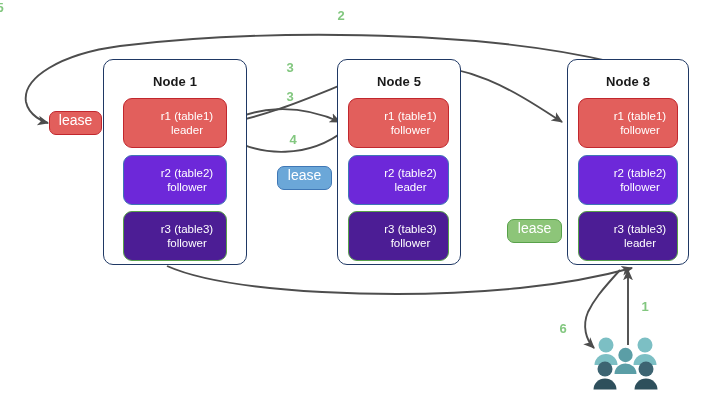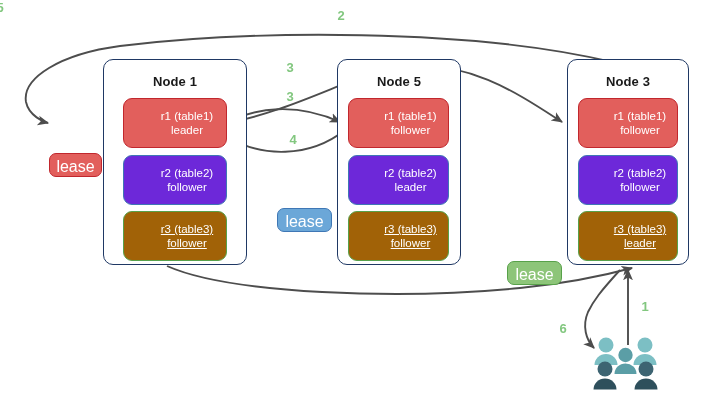--- a/index.html
+++ b/index.html
@@ -49,32 +49,31 @@
     justify-content: center;
     color: #ffffff;
     font-size: 11.5px;
     line-height: 14px;
     text-align: center;
     padding-left: 24px;
   }
   .replica .r-line { display: block; }
   .rep-red   { background: #e25f5c; border: 1.6px solid #c1272d; }
   .rep-blue  { background: #6d28d9; border: 1.6px solid #3f77b5; }
-  .rep-green { background: #a16207; border: 1.6px solid #58a14a; text-decoration: underline; }
+  .rep-green { background: #4c1d95; border: 1.6px solid #58a14a; }
 
   .lease {
     position: absolute;
     border-radius: 7px;
     box-sizing: border-box;
     display: flex;
-    align-items: flex-end;
+    align-items: flex-start;
     justify-content: center;
     color: #ffffff;
-    font-size: 16px;
-    margin-top: 42px;
+    font-size: 14px;
   }
   .lease-red   { background: #e25f5c; border: 1.5px solid #c1272d; }
   .lease-blue  { background: #6ba7d8; border: 1.5px solid #3f77b5; }
   .lease-green { background: #8dc579; border: 1.5px solid #58a14a; }
 
   .step-label {
     position: absolute;
     color: #82c77f;
     font-size: 13px;
     font-weight: bold;
@@ -151,21 +150,21 @@
   <div class="replica rep-blue" style="left:348px; top:155px; width:101px; height:50px;">
     <span class="r-line">r2 (table2)</span>
     <span class="r-line">leader</span>
   </div>
   <div class="replica rep-green" style="left:348px; top:211px; width:101px; height:50px;">
     <span class="r-line">r3 (table3)</span>
     <span class="r-line">follower</span>
   </div>
 
   <div class="node-box" style="left:567px; top:59px; width:122px; height:206px;">
-    <div class="node-title" style="top:14px;">Node 3</div>
+    <div class="node-title" style="top:14px;">Node 8</div>
   </div>
   <div class="replica rep-red" style="left:578px; top:98px; width:100px; height:50px;">
     <span class="r-line">r1 (table1)</span>
     <span class="r-line">follower</span>
   </div>
   <div class="replica rep-blue" style="left:578px; top:155px; width:100px; height:50px;">
     <span class="r-line">r2 (table2)</span>
     <span class="r-line">follower</span>
   </div>
   <div class="replica rep-green" style="left:578px; top:211px; width:100px; height:50px;">

